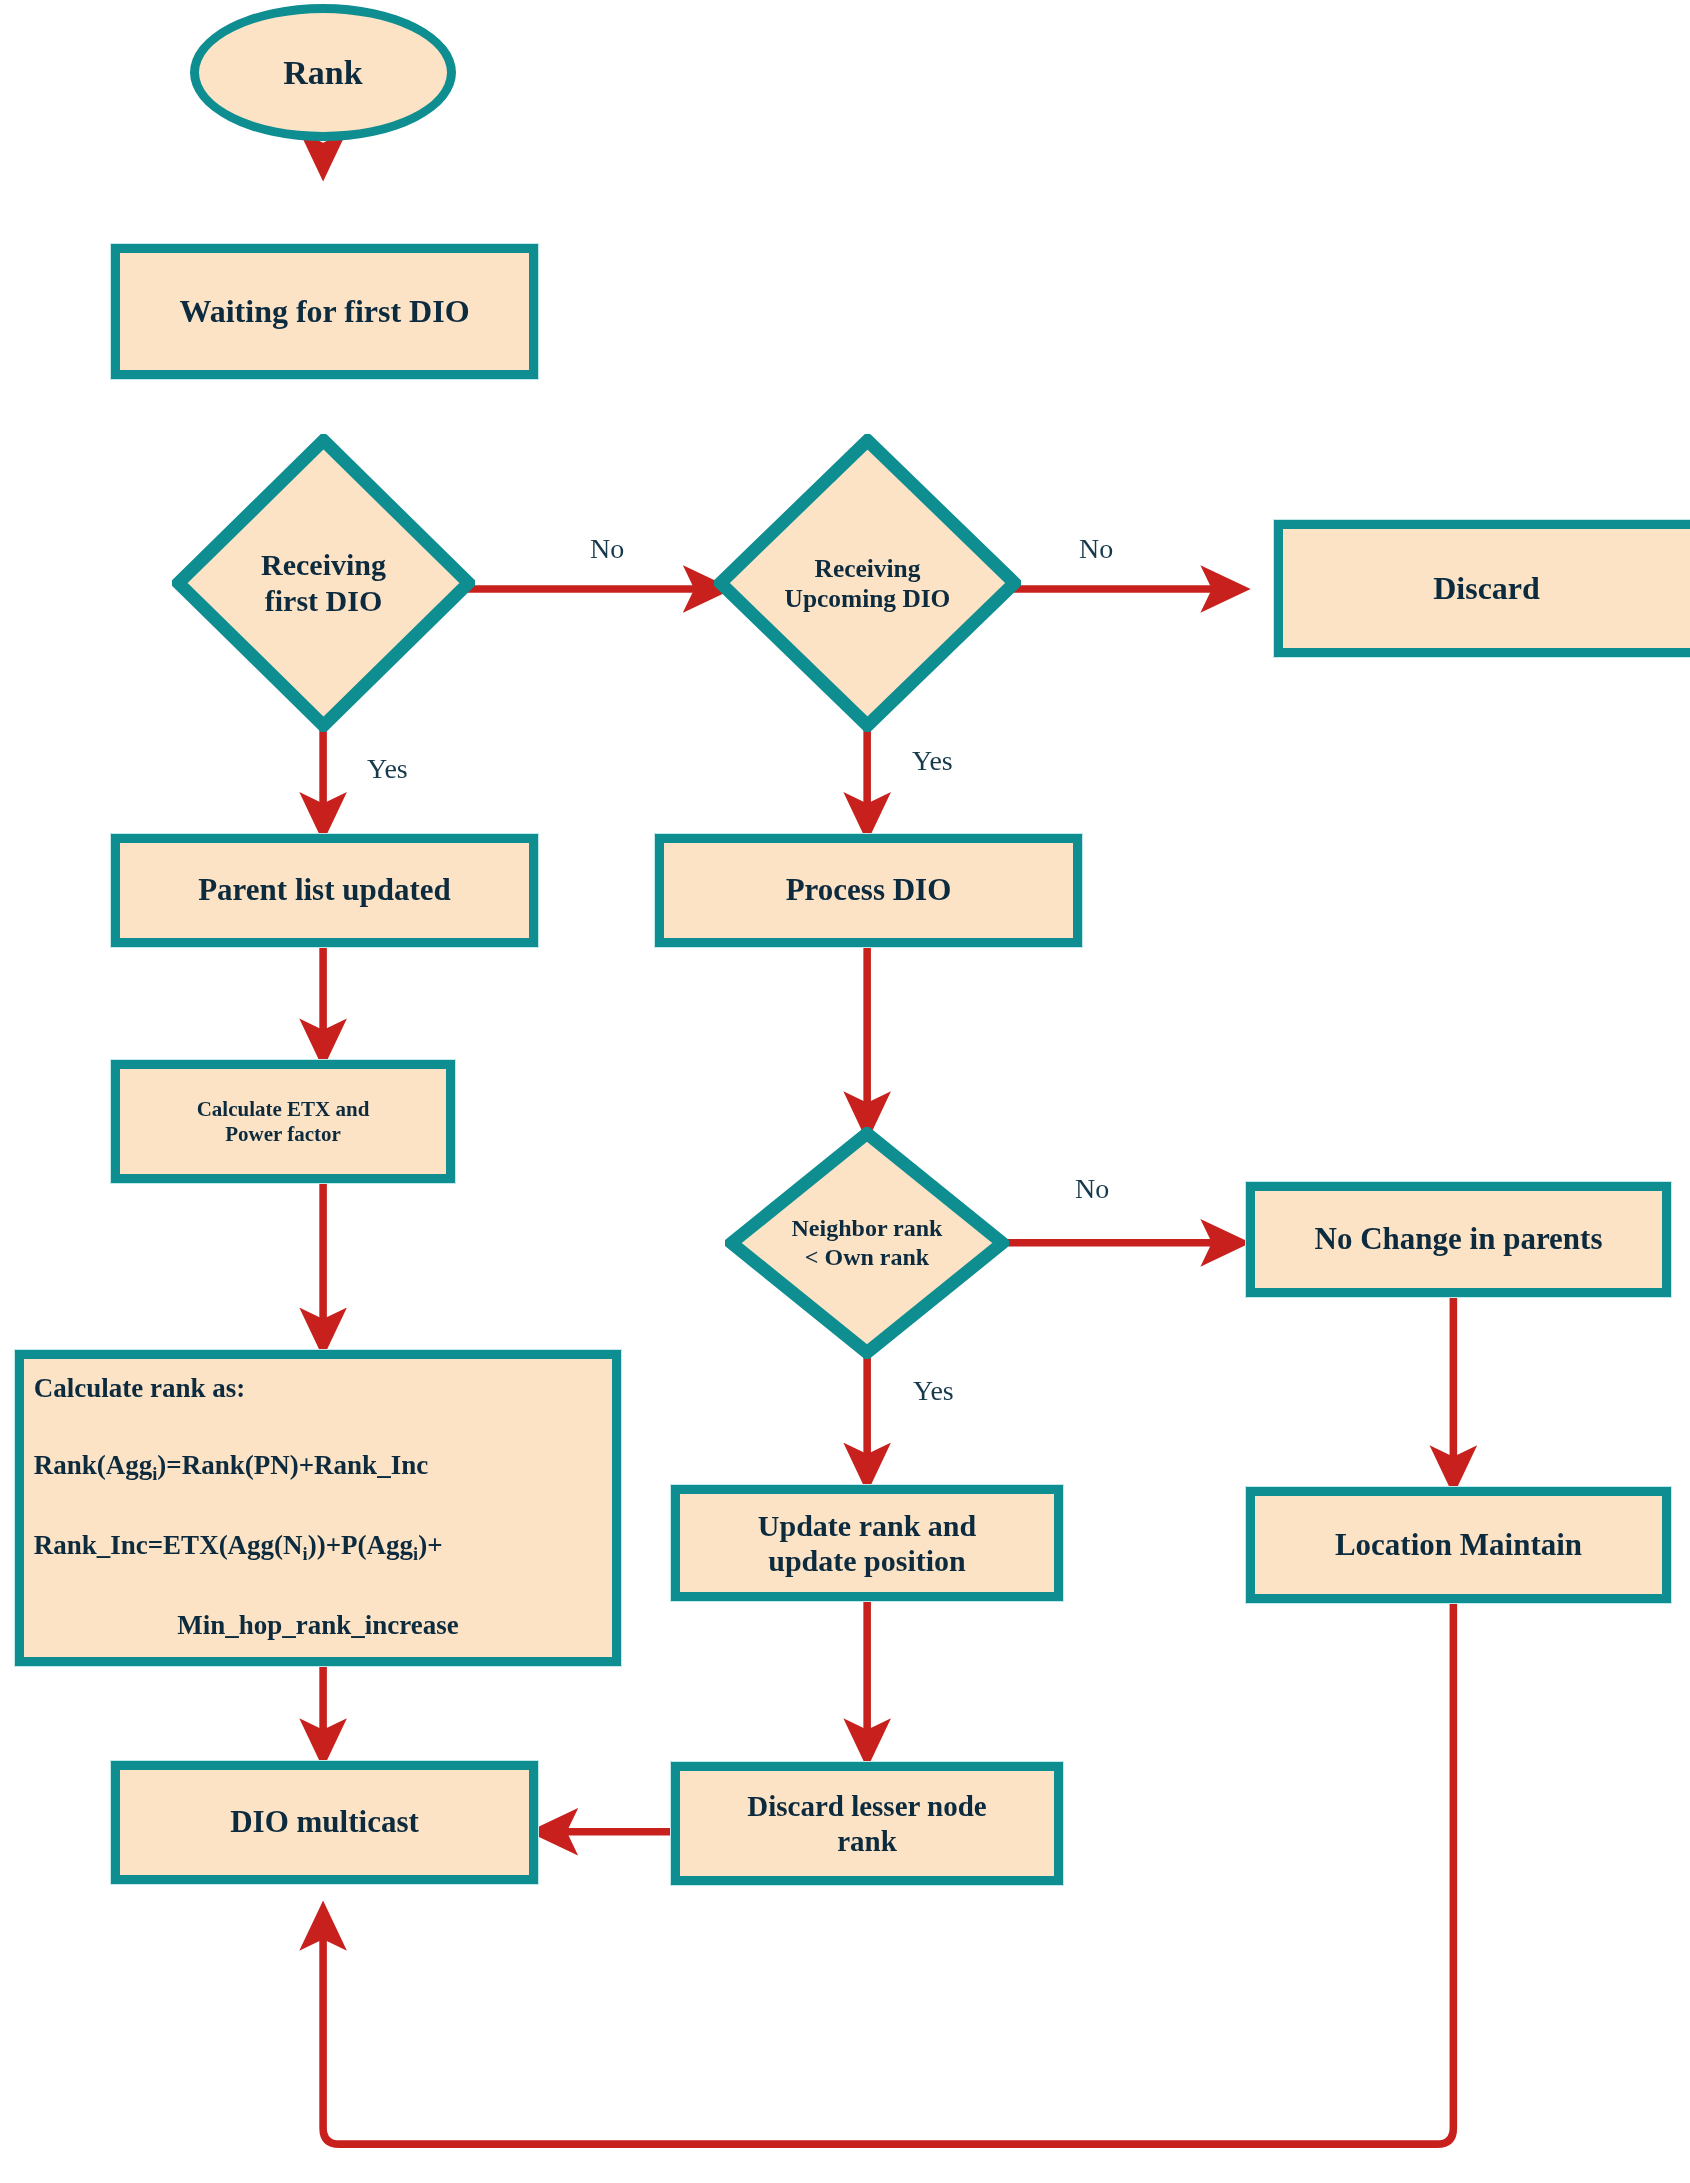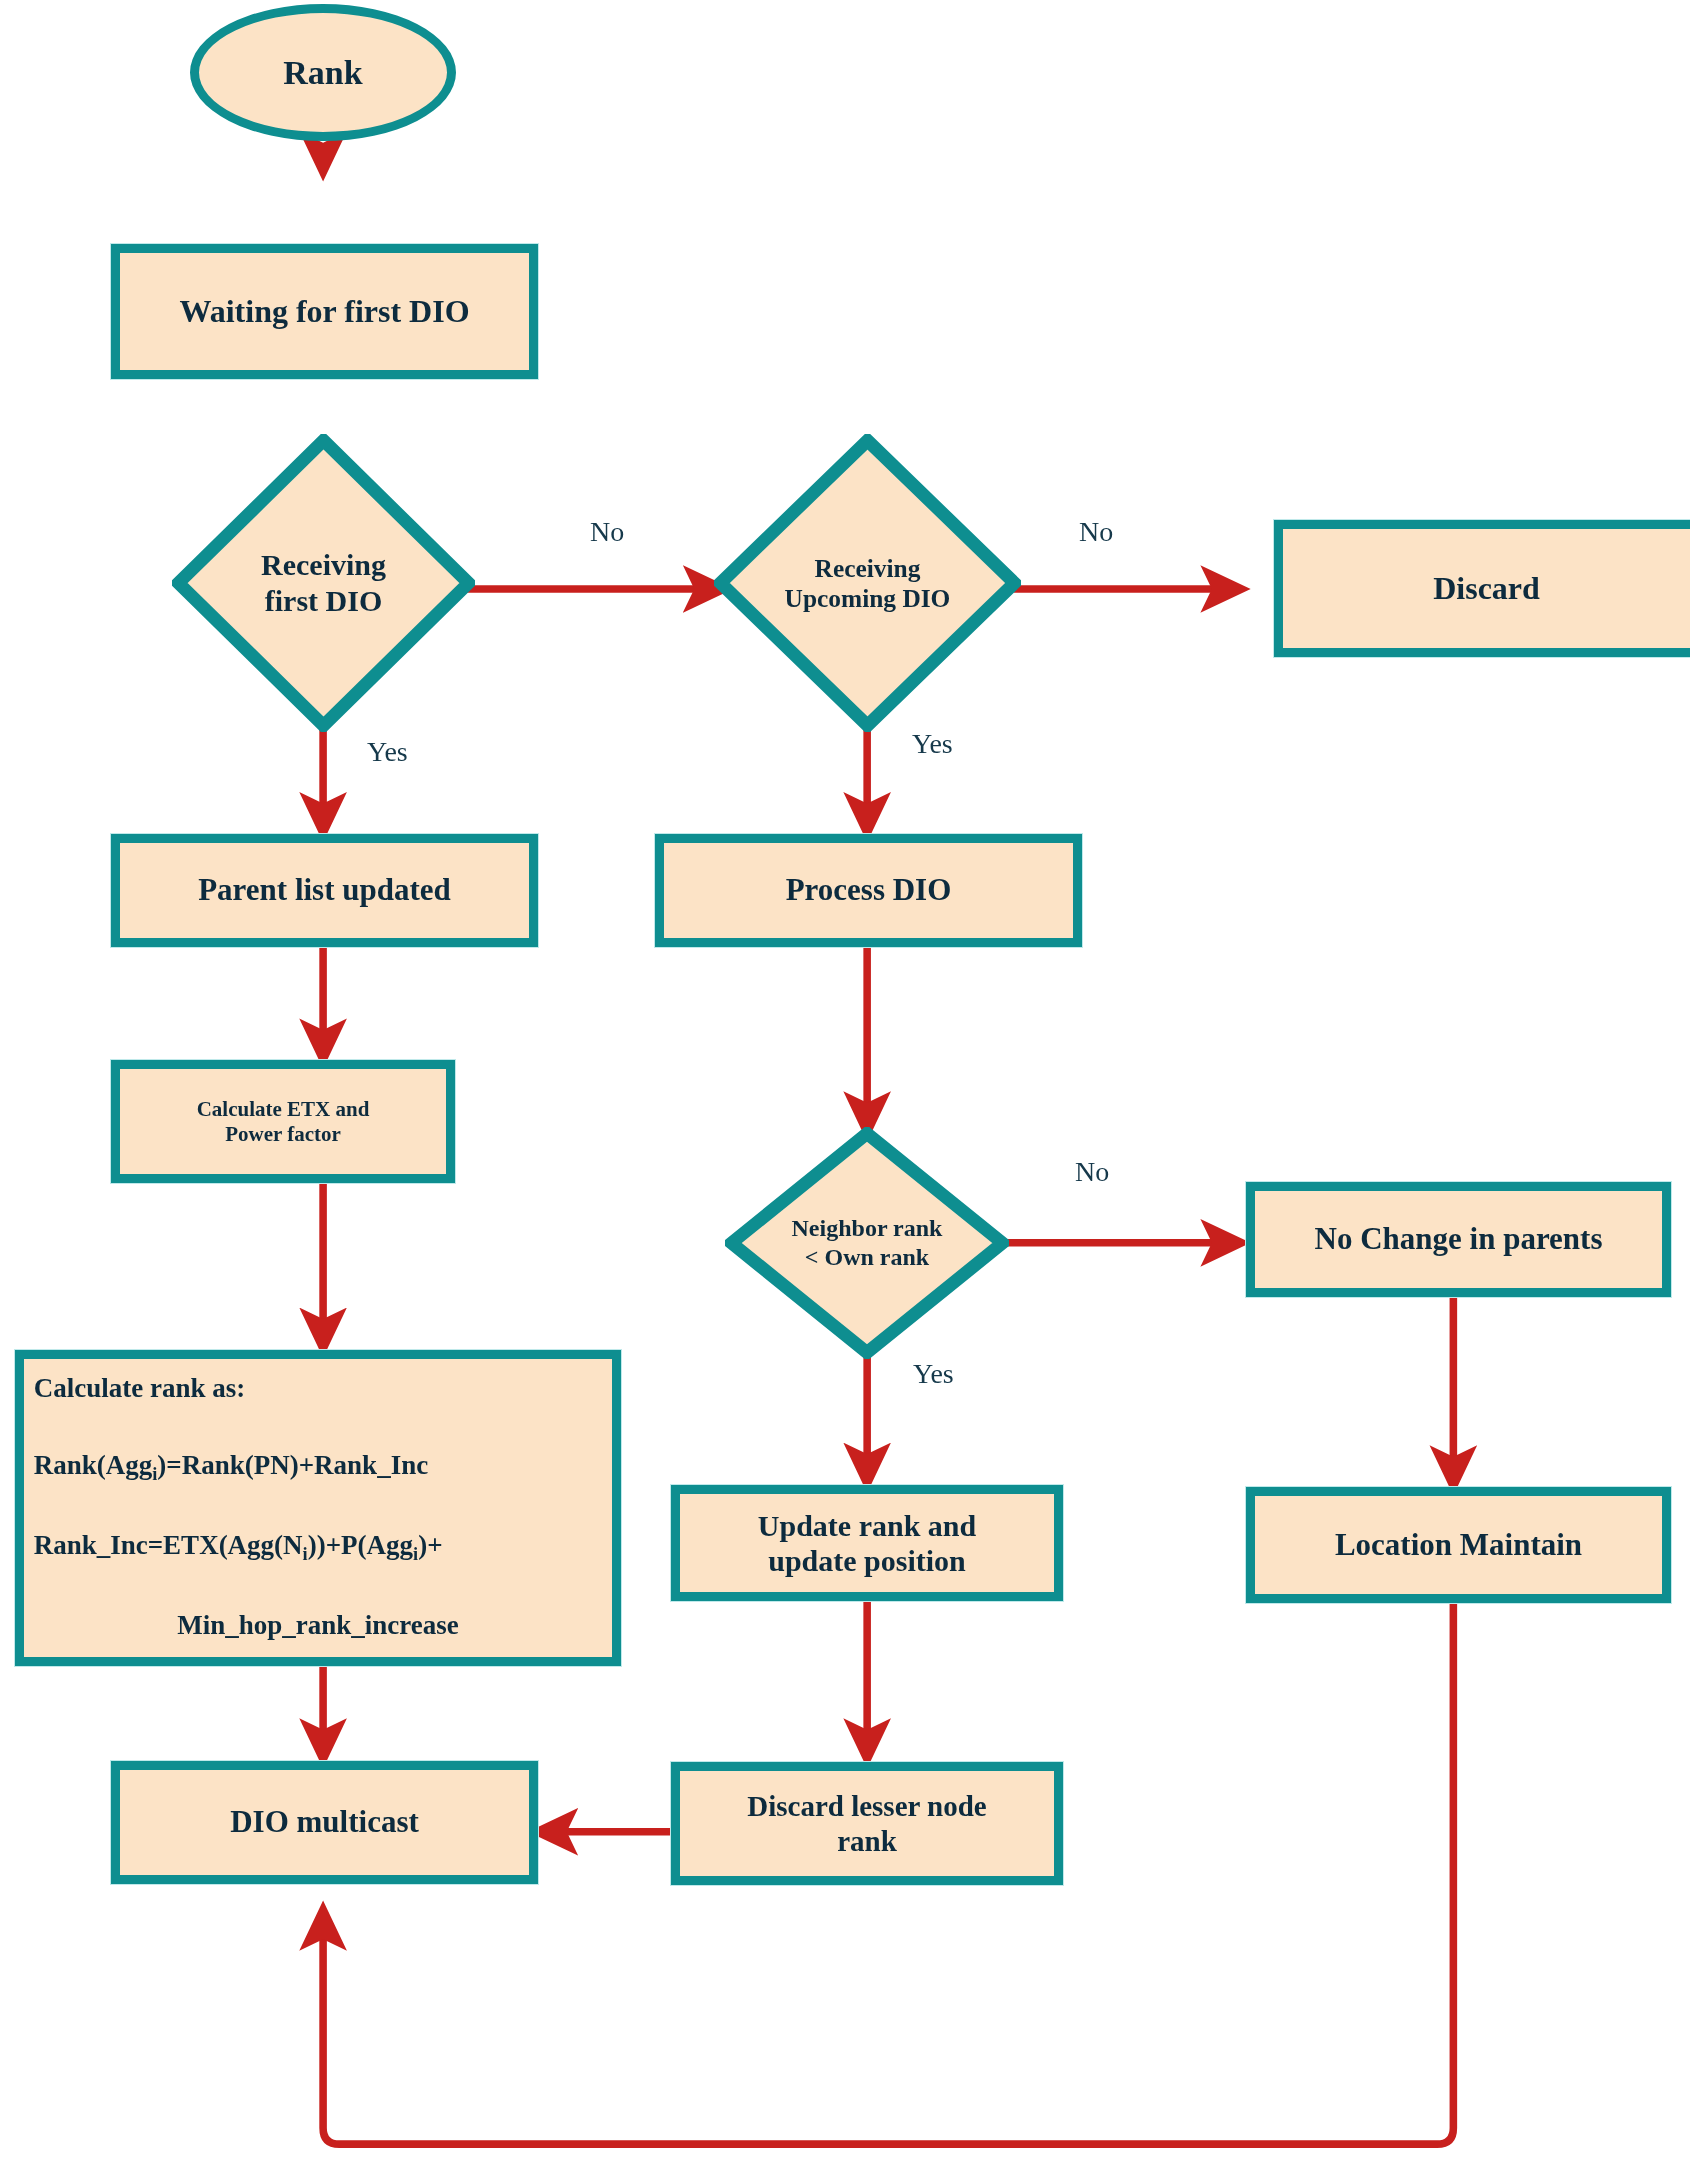--- a/index.html
+++ b/index.html
@@ -70,20 +70,21 @@
     white-space: pre-line;
     z-index: 2;
   }
   .edge-label {
     position: absolute;
     color: #16394b;
     font-weight: normal;
     font-family: "Liberation Serif", "DejaVu Serif", serif;
     z-index: 6;
     white-space: nowrap;
+    margin-top: 17px;
   }
   .formula-box {
     position: absolute;
     box-sizing: border-box;
     background: #fce3c6;
     border: 9.2px solid #0e8e90;
     outline: 1.1px solid #bfe9ea;
     color: #0d2b3e;
     font-weight: bold;
     z-index: 5;

